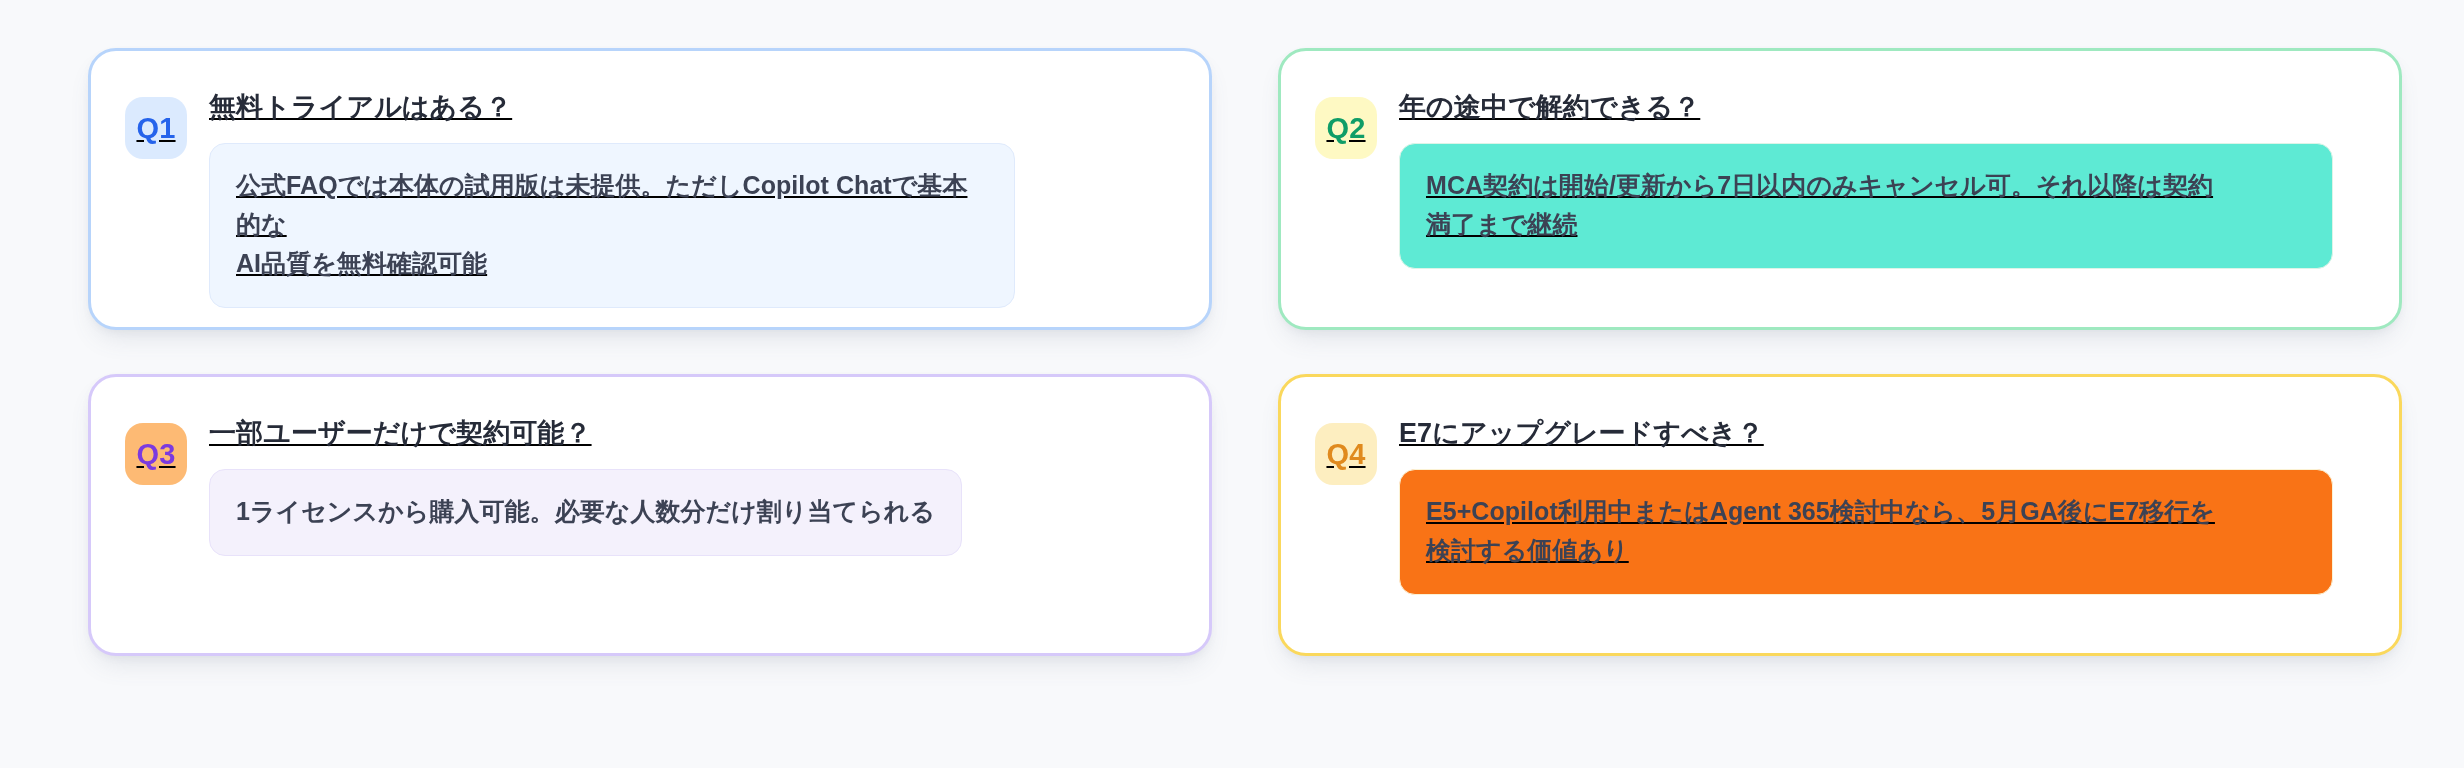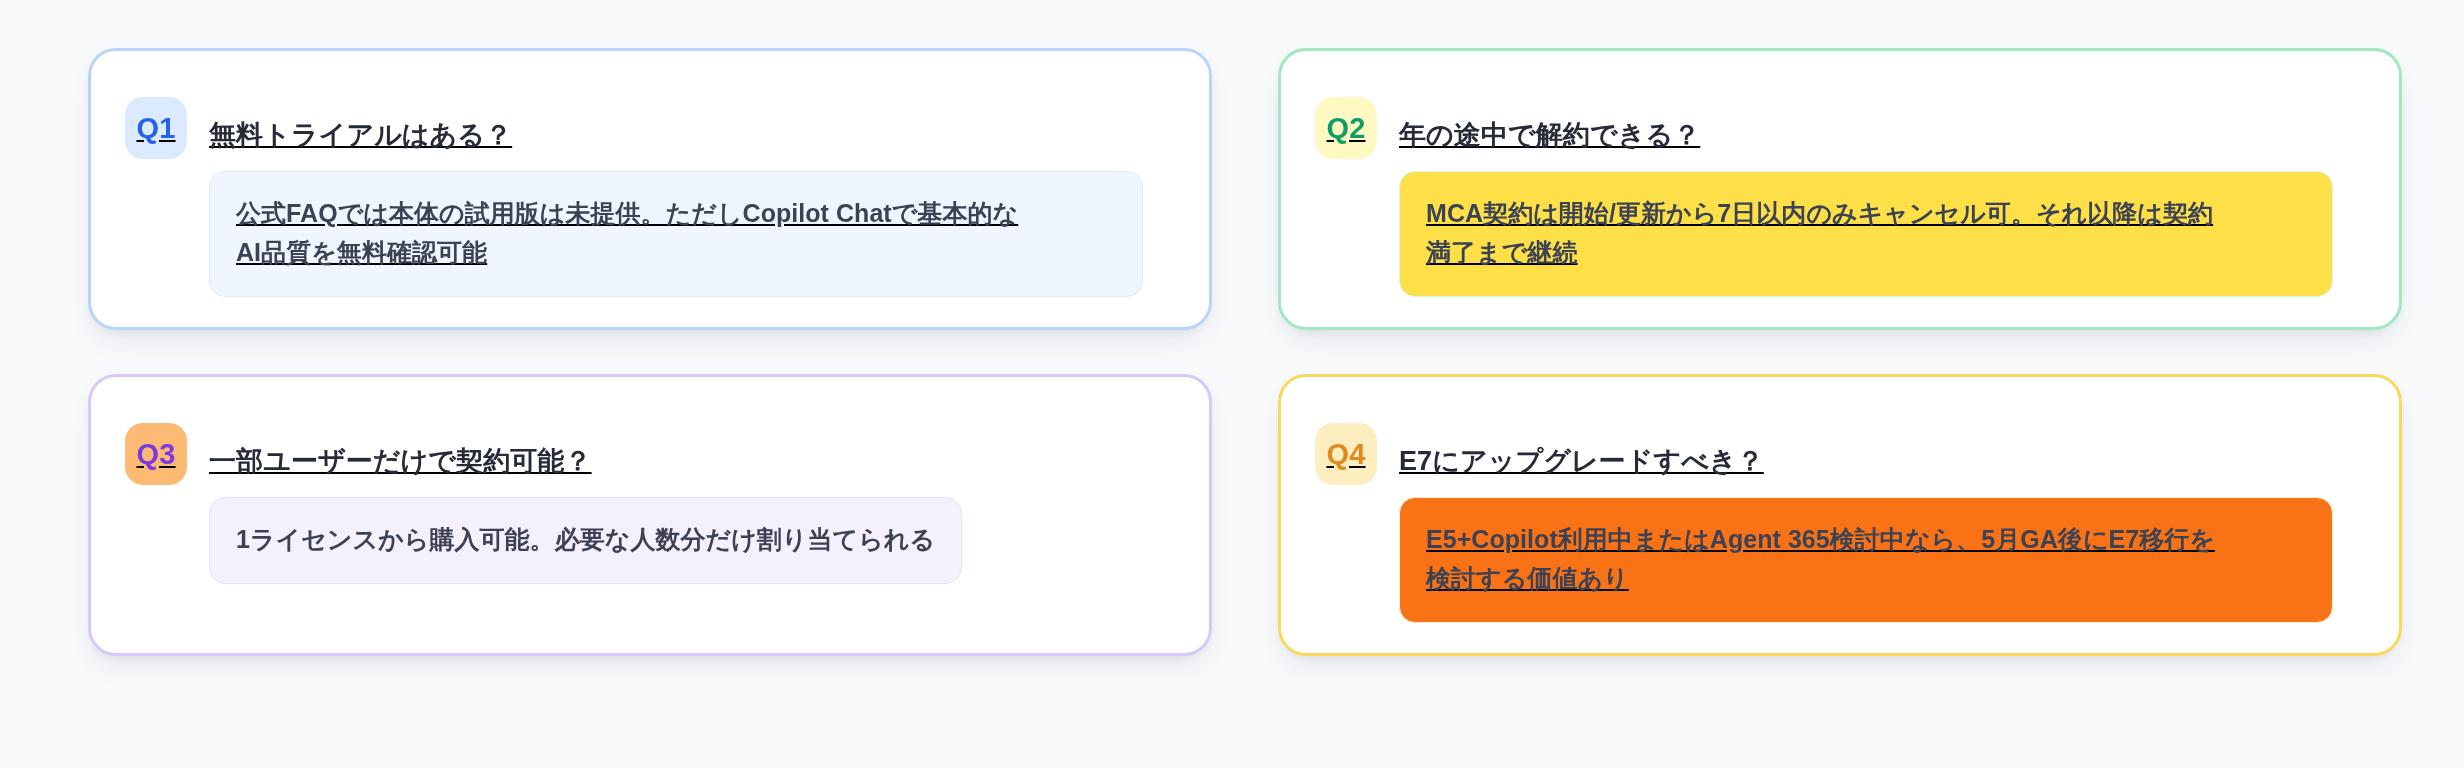--- a/index.html
+++ b/index.html
@@ -61,21 +61,20 @@
     font-weight: 700;
     letter-spacing: 0.2px;
     line-height: 1;
     margin-top: 10px;
   }
 
   .faq-card .body {
     flex: 1 1 auto;
     min-width: 0;
     padding-top: 2px;
-    margin-top: 28px;
   }
 
   .faq-card .question {
     font-size: 27px;
     font-weight: 700;
     color: #262b38;
     line-height: 1.35;
     letter-spacing: 0.1px;
     margin: 0 0 18px 0;
     white-space: nowrap;
@@ -89,26 +88,26 @@
     font-weight: 700;
     line-height: 1.55;
     color: #3c4254;
     letter-spacing: 0.05px;
     border: 1.5px solid transparent;
   }
 
   
   .card-q1 { border-color: #b7d4fb; }
   .card-q1 .badge { background: #dbeafe; color: #2563eb; }
-  .card-q1 .answer { background: #eff6ff; border-color: #dfeafc; width: 934px; }
+  .card-q1 .answer { background: #eff6ff; border-color: #dfeafc; width: 806px; }
 
   
   .card-q2 { border-color: #9fe9c0; }
   .card-q2 .badge { background: #fef9c3; color: #0f9d67; }
-  .card-q2 .answer { background: #fde047; border-color: #dcf4e7; width: 934px; }
+  .card-q2 .answer { background: #5eead4; border-color: #dcf4e7; width: 934px; }
 
   
   .card-q3 { border-color: #d6c9fa; }
   .card-q3 .badge { background: #fdba74; color: #7b3ae0; }
   .card-q3 .answer {
     background: #f4f1fc;
     border-color: #e8e2fa;
     display: inline-block;
     width: auto;
   }

